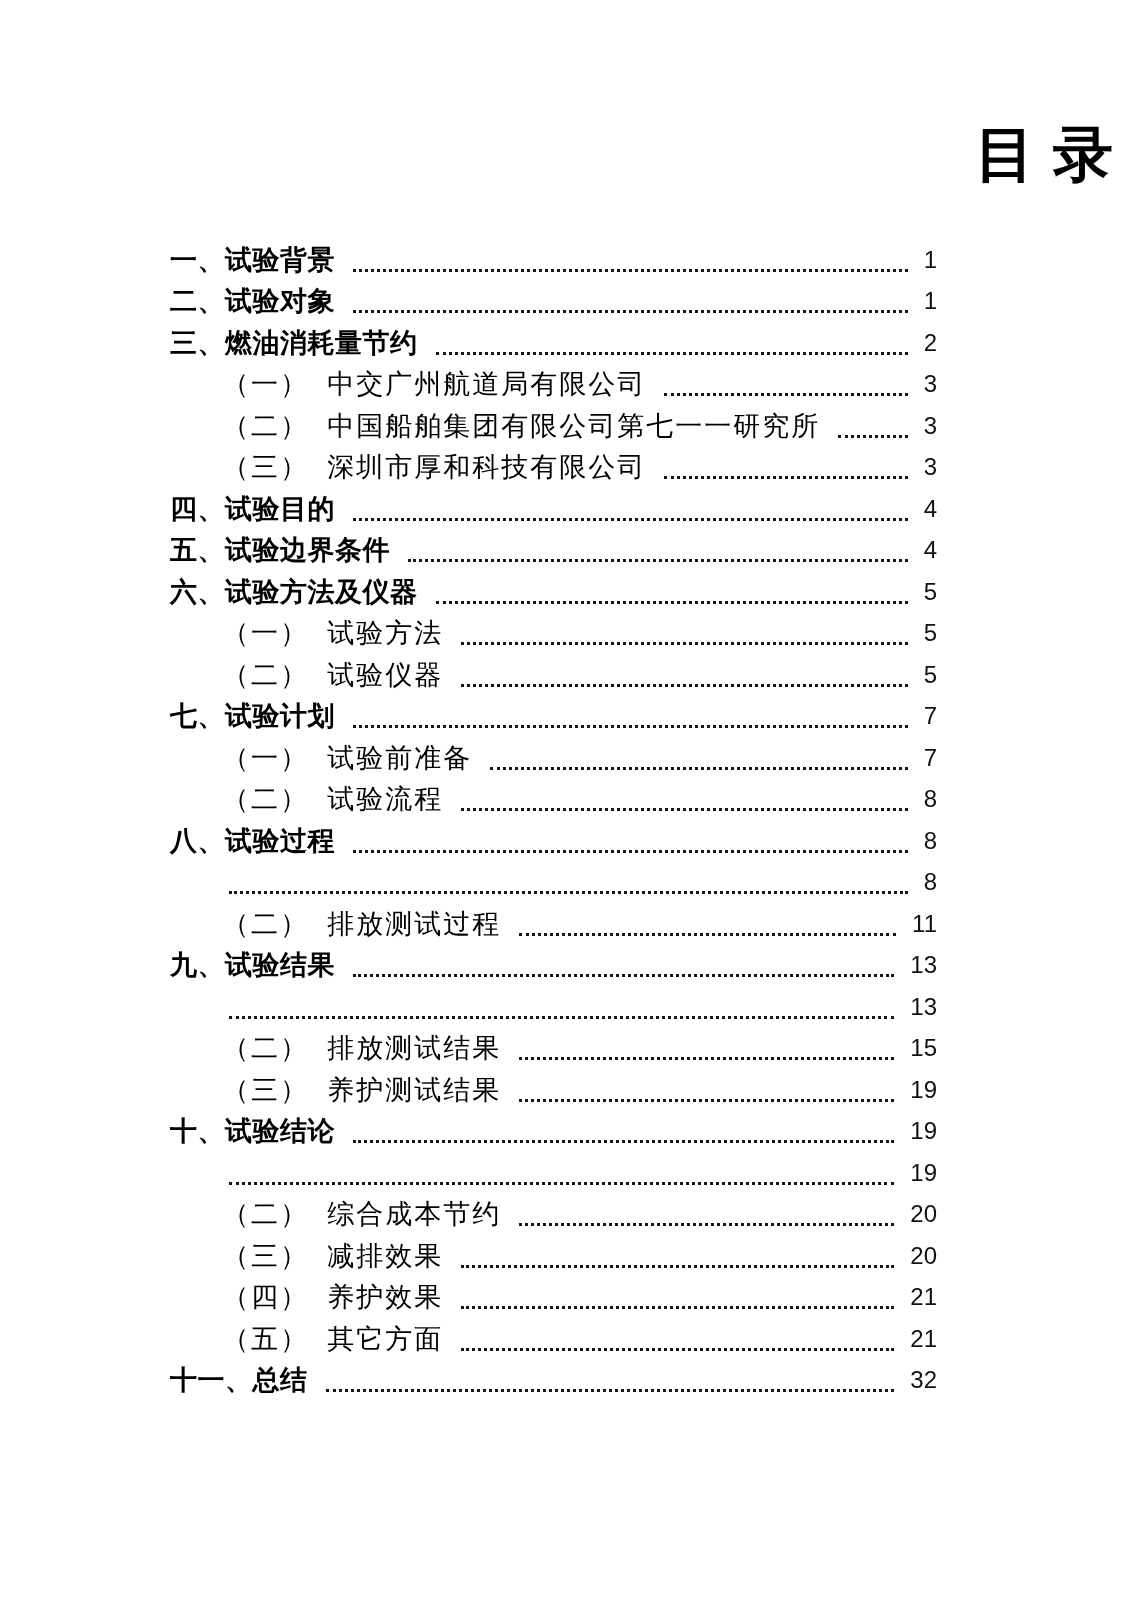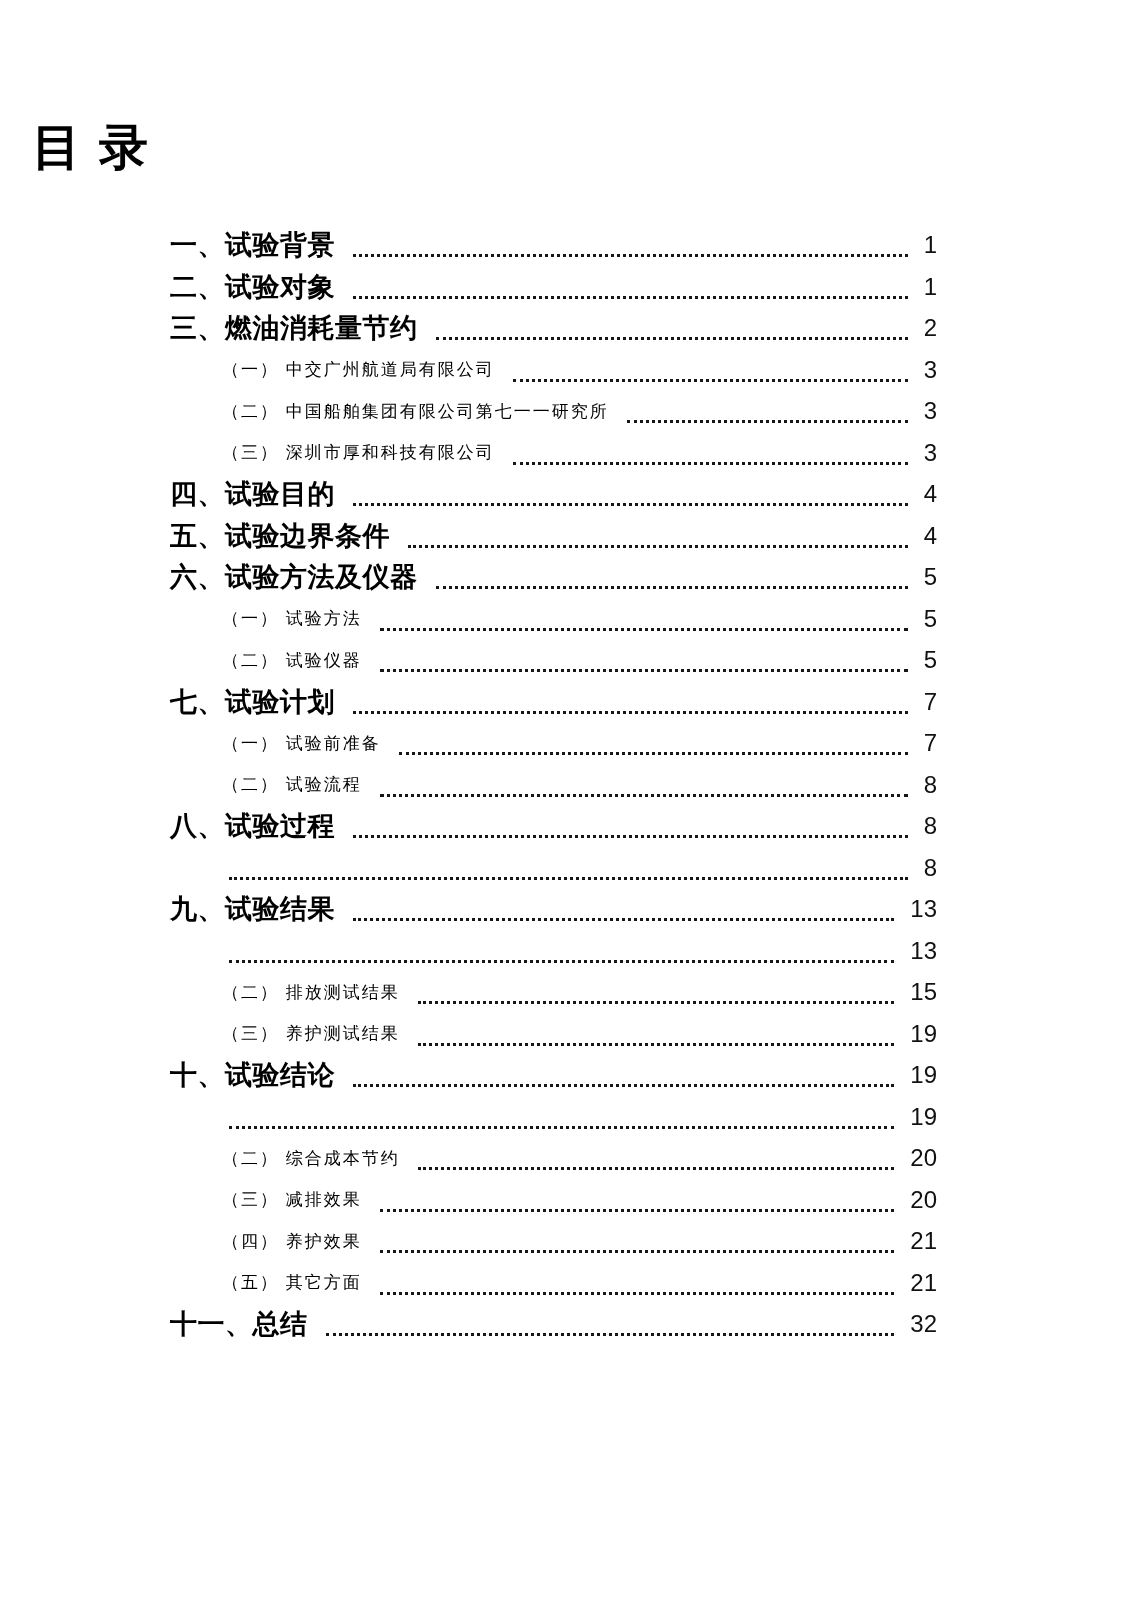--- a/index.html
+++ b/index.html
@@ -7,29 +7,28 @@
     position: relative;
     width: 1131px;
     height: 1600px;
     background: #ffffff;
     overflow: hidden;
     font-family: "Liberation Sans", sans-serif;
     color: #000000;
   }
   .doc-title {
     padding-top: 116px;
-    text-align: left;
+    text-align: right;
     font-family: "Liberation Serif", "DejaVu Serif", serif;
-    font-size: 49px;
+    font-size: 60px;
     font-weight: 700;
     letter-spacing: 18px;
     text-indent: 18px;
     line-height: 1.3;
     color: #000000;
-    padding-left: 14px;
   }
   .toc {
     margin: 45px 194px 0 170px; 
   }
   .toc-row {
     display: flex;
     align-items: center;
     height: 41.5px;
     white-space: nowrap;
     gap: 11px;
@@ -37,23 +36,23 @@
   .toc-row.level1 .toc-label {
     font-family: "Liberation Sans", "DejaVu Sans", sans-serif;
     font-weight: 700;
     font-size: 27px;
     letter-spacing: 0.5px;
   }
   .toc-row.level2 {
     padding-left: 52px;
   }
   .toc-row.level2 .toc-label {
-    font-family: Liberation Sans, sans-serif;
+    font-family: Liberation Mono, monospace;
     font-weight: 400;
-    font-size: 17px;
+    font-size: 27px;
     letter-spacing: 2px;
   }
   .toc-leader {
     flex: 1;
     height: 0;
     border-bottom: 3px dotted #161616;
     align-self: flex-end;
     margin: 0 5px 9px 7px;
     min-width: 20px;
   }
@@ -159,20 +158,25 @@
     <span class="toc-label">八、试验过程</span>
     <span class="toc-leader"></span>
     <span class="toc-page">8</span>
   </div>
 
   <div class="toc-row level2">
     <span class="toc-leader"></span>
     <span class="toc-page">8</span>
   </div>
 
+  <div class="toc-row level2">
+    <span class="toc-label">（二） 排放测试过程</span>
+    <span class="toc-leader"></span>
+    <span class="toc-page">11</span>
+  </div>
 
   <div class="toc-row level1">
     <span class="toc-label">九、试验结果</span>
     <span class="toc-leader"></span>
     <span class="toc-page">13</span>
   </div>
 
   <div class="toc-row level2">
     <span class="toc-leader"></span>
     <span class="toc-page">13</span>

